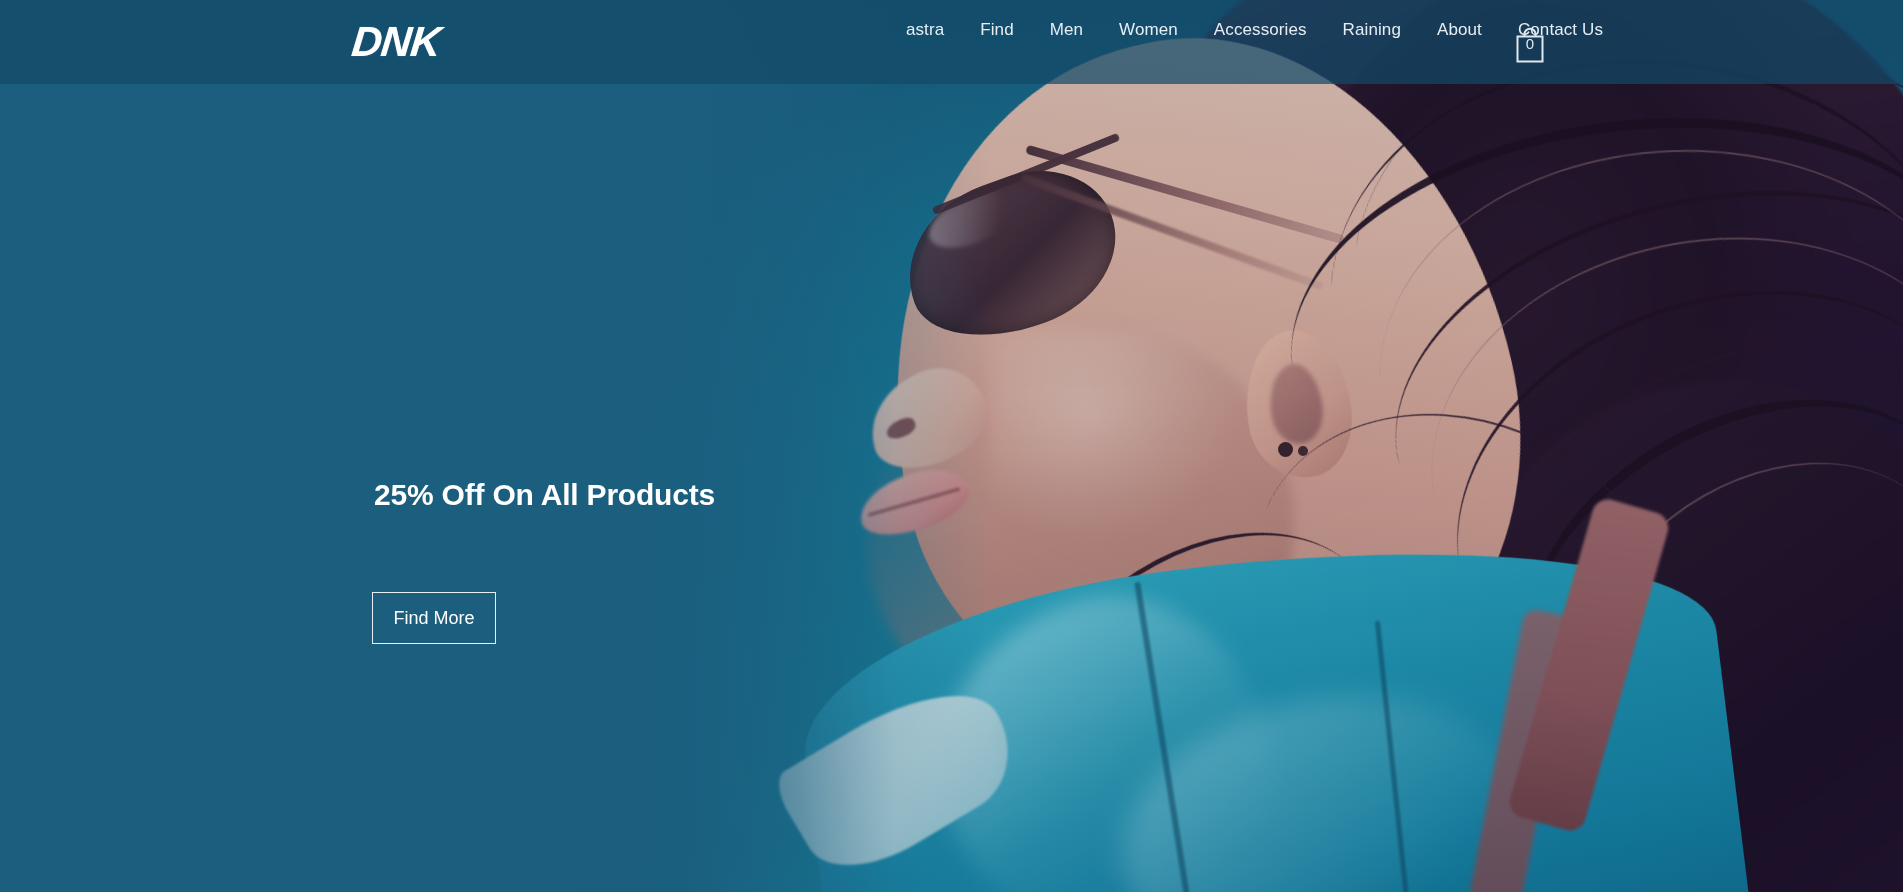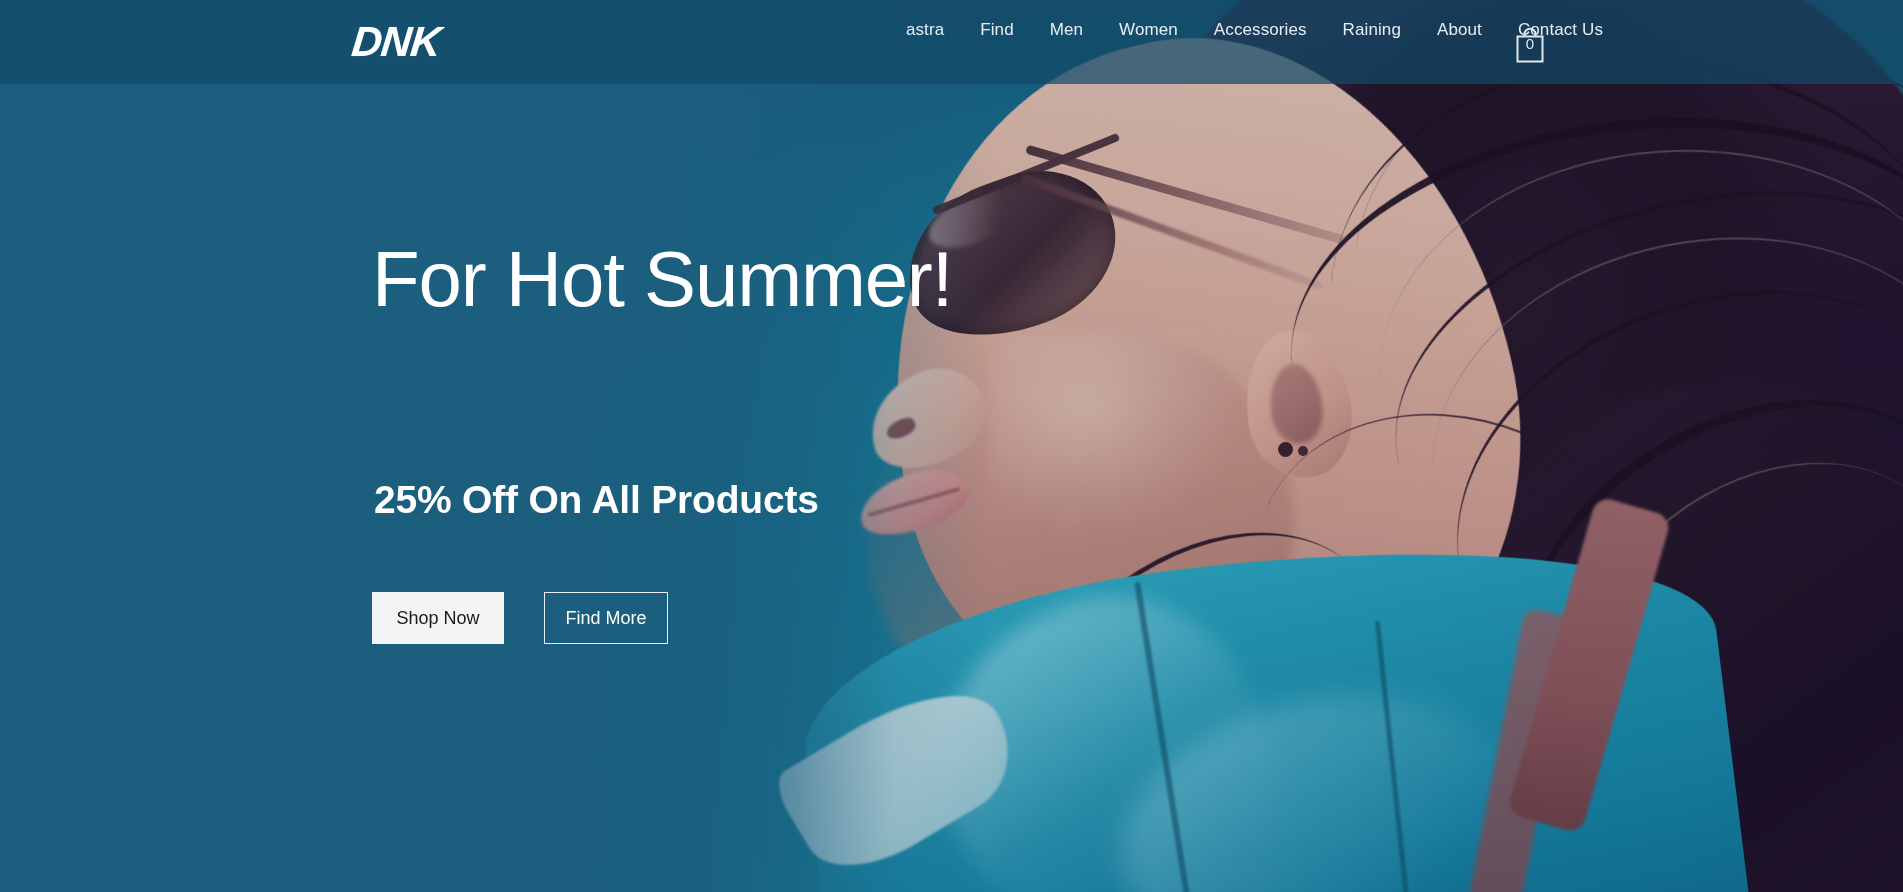--- a/index.html
+++ b/index.html
@@ -253,21 +253,21 @@
   
   .hero-content { position:absolute; left:372px; top:0; z-index:30; }
   .headline {
     position:absolute; top:238px; left:0; width:720px;
     color:#ffffff; font-size:78px; line-height:82px;
     font-weight:normal; letter-spacing:-1.2px; white-space:nowrap;
   }
   .headline .l2 { display:block; }
   .subhead {
     position:absolute; top:478px; left:2px;
-    color:#ffffff; font-size:39px; font-weight:bold; letter-spacing:-.2px;
+    color:#ffffff; font-size:30px; font-weight:bold; letter-spacing:-.2px;
     white-space:nowrap;
   }
   .btns { position:absolute; top:592px; left:0; display:flex; gap:40px; }
   .btn {
     display:flex; align-items:center; justify-content:center;
     height:52px; font-size:18px; cursor:pointer; white-space:nowrap;
   }
   .btn-primary {
     width:132px; background:#f4f4f4; color:#1a1a1a; border:none;
   }
@@ -355,24 +355,22 @@
       <svg width="36" height="38" viewBox="0 0 36 38">
         <path d="M12.5 11 V8.2 a5.5 5.5 0 0 1 11 0 V11" fill="none" stroke="#dfe8ee" stroke-width="2"></path>
         <rect x="5.5" y="10.5" width="25" height="25" fill="none" stroke="#dfe8ee" stroke-width="2"></rect>
       </svg>
       <span class="count">0</span>
     </div>
   </div>
 
   <div class="hero-content">
     <h1 class="headline">
-      <span class="l2">For Hot Summer!</span>
     </h1>
 
     <div class="subhead">25% Off On All Products</div>
 
     <div class="btns">
-      <button class="btn btn-primary">Shop Now</button>
       <button class="btn btn-ghost">Find More</button>
     </div>
   </div>
 
 </div>
 
 </body></html>

